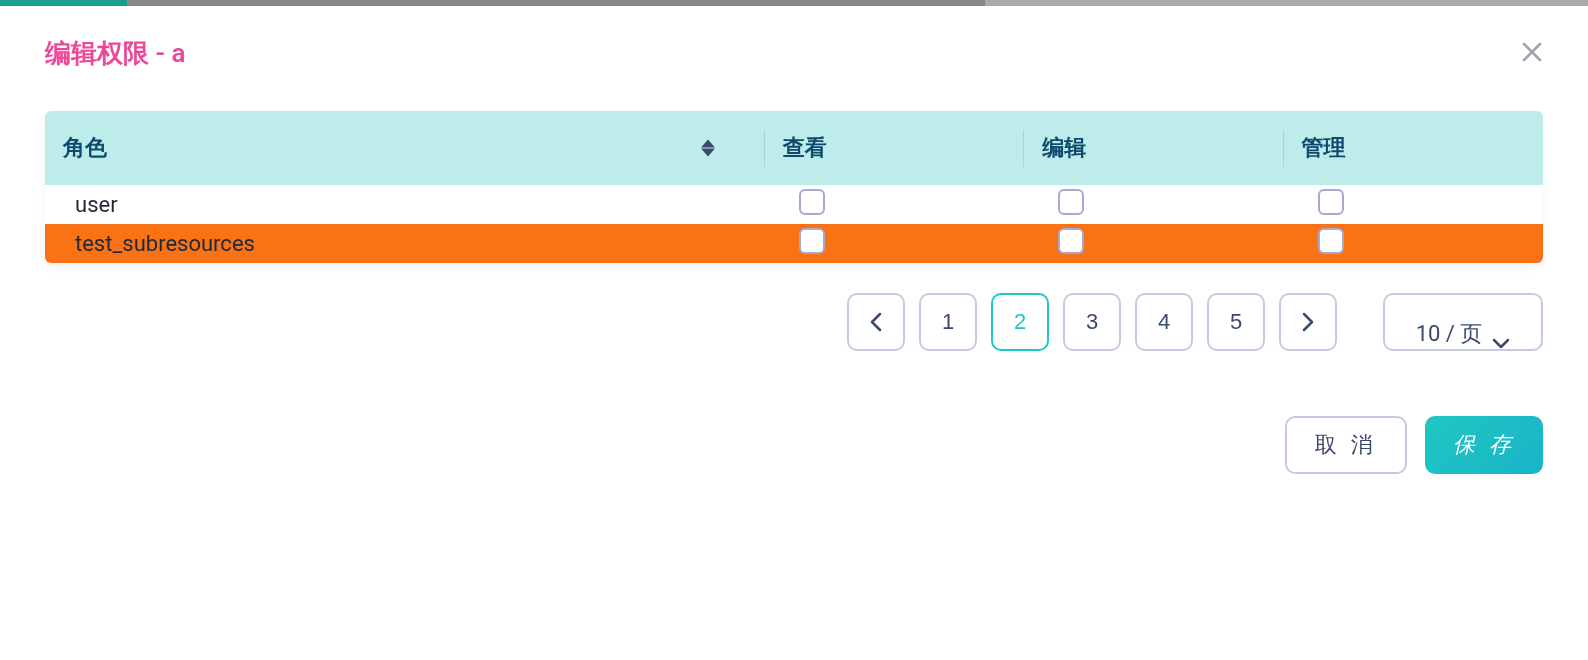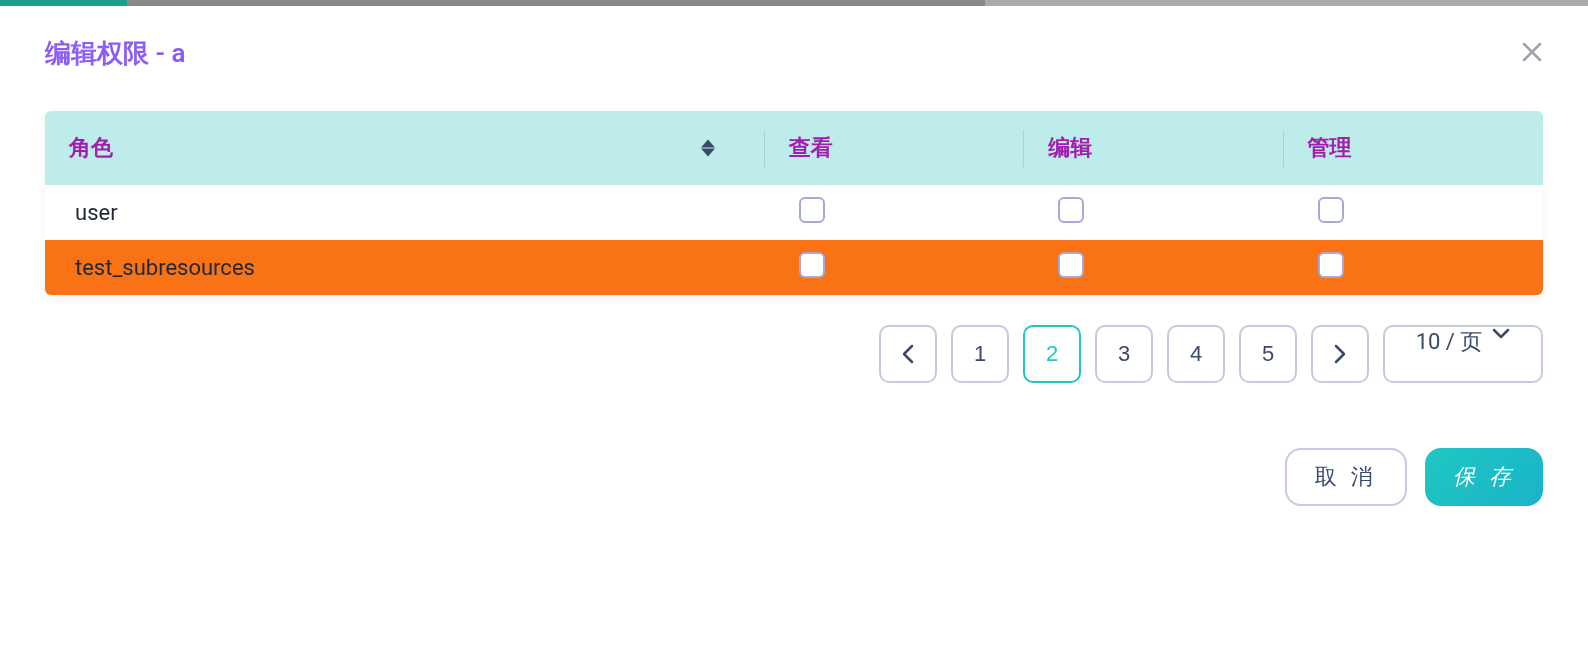--- a/index.html
+++ b/index.html
@@ -27,21 +27,21 @@
     }
     .modal-header {
       display: flex;
       justify-content: space-between;
       align-items: center;
       margin-bottom: 40px;
     }
     .modal-title {
       font-size: 26px;
       font-weight: 600;
-      color: #8b5cf6;
+      color: #ec4899;
     }
     .close-btn {
       font-size: 28px;
       color: #9ca3af;
       cursor: pointer;
       background: none;
       border: none;
       padding: 0;
       line-height: 1;
     }
@@ -53,24 +53,24 @@
     }
     table {
       width: 100%;
       border-collapse: collapse;
     }
     thead tr {
       background: #bdecea;
     }
     th {
       text-align: left;
-      padding: 22px 24px;
+      padding: 22px 18px;
       font-size: 22px;
       font-weight: 600;
-      color: #a21caf;
+      color: #0c4a6e;
       position: relative;
     }
     th.col-role {
       width: 48%;
     }
     th.col-perm {
       width: 17.3%;
     }
     th:not(:last-child)::after {
       content: "";
@@ -102,21 +102,21 @@
     .sort-icon .tri-down {
       border-top: 8px solid #3b4a6b;
     }
     tbody tr {
       background: #fff;
     }
     tbody tr.highlight {
       background: #f97316;
     }
     td {
-      padding: 12px 30px;
+      padding: 4px 30px;
       font-size: 22px;
       color: #1f2937;
     }
     td.center {
       text-align: left;
       padding-left: 34px;
     }
     .checkbox {
       width: 26px;
       height: 26px;
@@ -153,41 +153,42 @@
     }
     .page-size {
       min-width: 160px;
       height: 58px;
       border: 2px solid #c7cade;
       border-radius: 10px;
       background: #fff;
       color: #3b4a6b;
       font-size: 22px;
       display: flex;
-      align-items: flex-start;
+      align-items: flex-end;
       justify-content: center;
       gap: 10px;
       cursor: pointer;
+      margin-left: 32px;
       padding: 0 22px;
     }
     .chevron {
       display: inline-block;
     }
     .chevron svg {
       display: block;
     }
     .footer {
       display: flex;
       justify-content: flex-end;
       gap: 18px;
     }
     .btn {
       min-width: 110px;
       height: 58px;
-      border-radius: 16px;
+      border-radius: 10px;
       font-size: 22px;
       font-weight: 500;
       display: flex;
       align-items: center;
       justify-content: center;
       cursor: pointer;
       letter-spacing: 4px;
       padding: 0 28px;
     }
     .btn-cancel {

